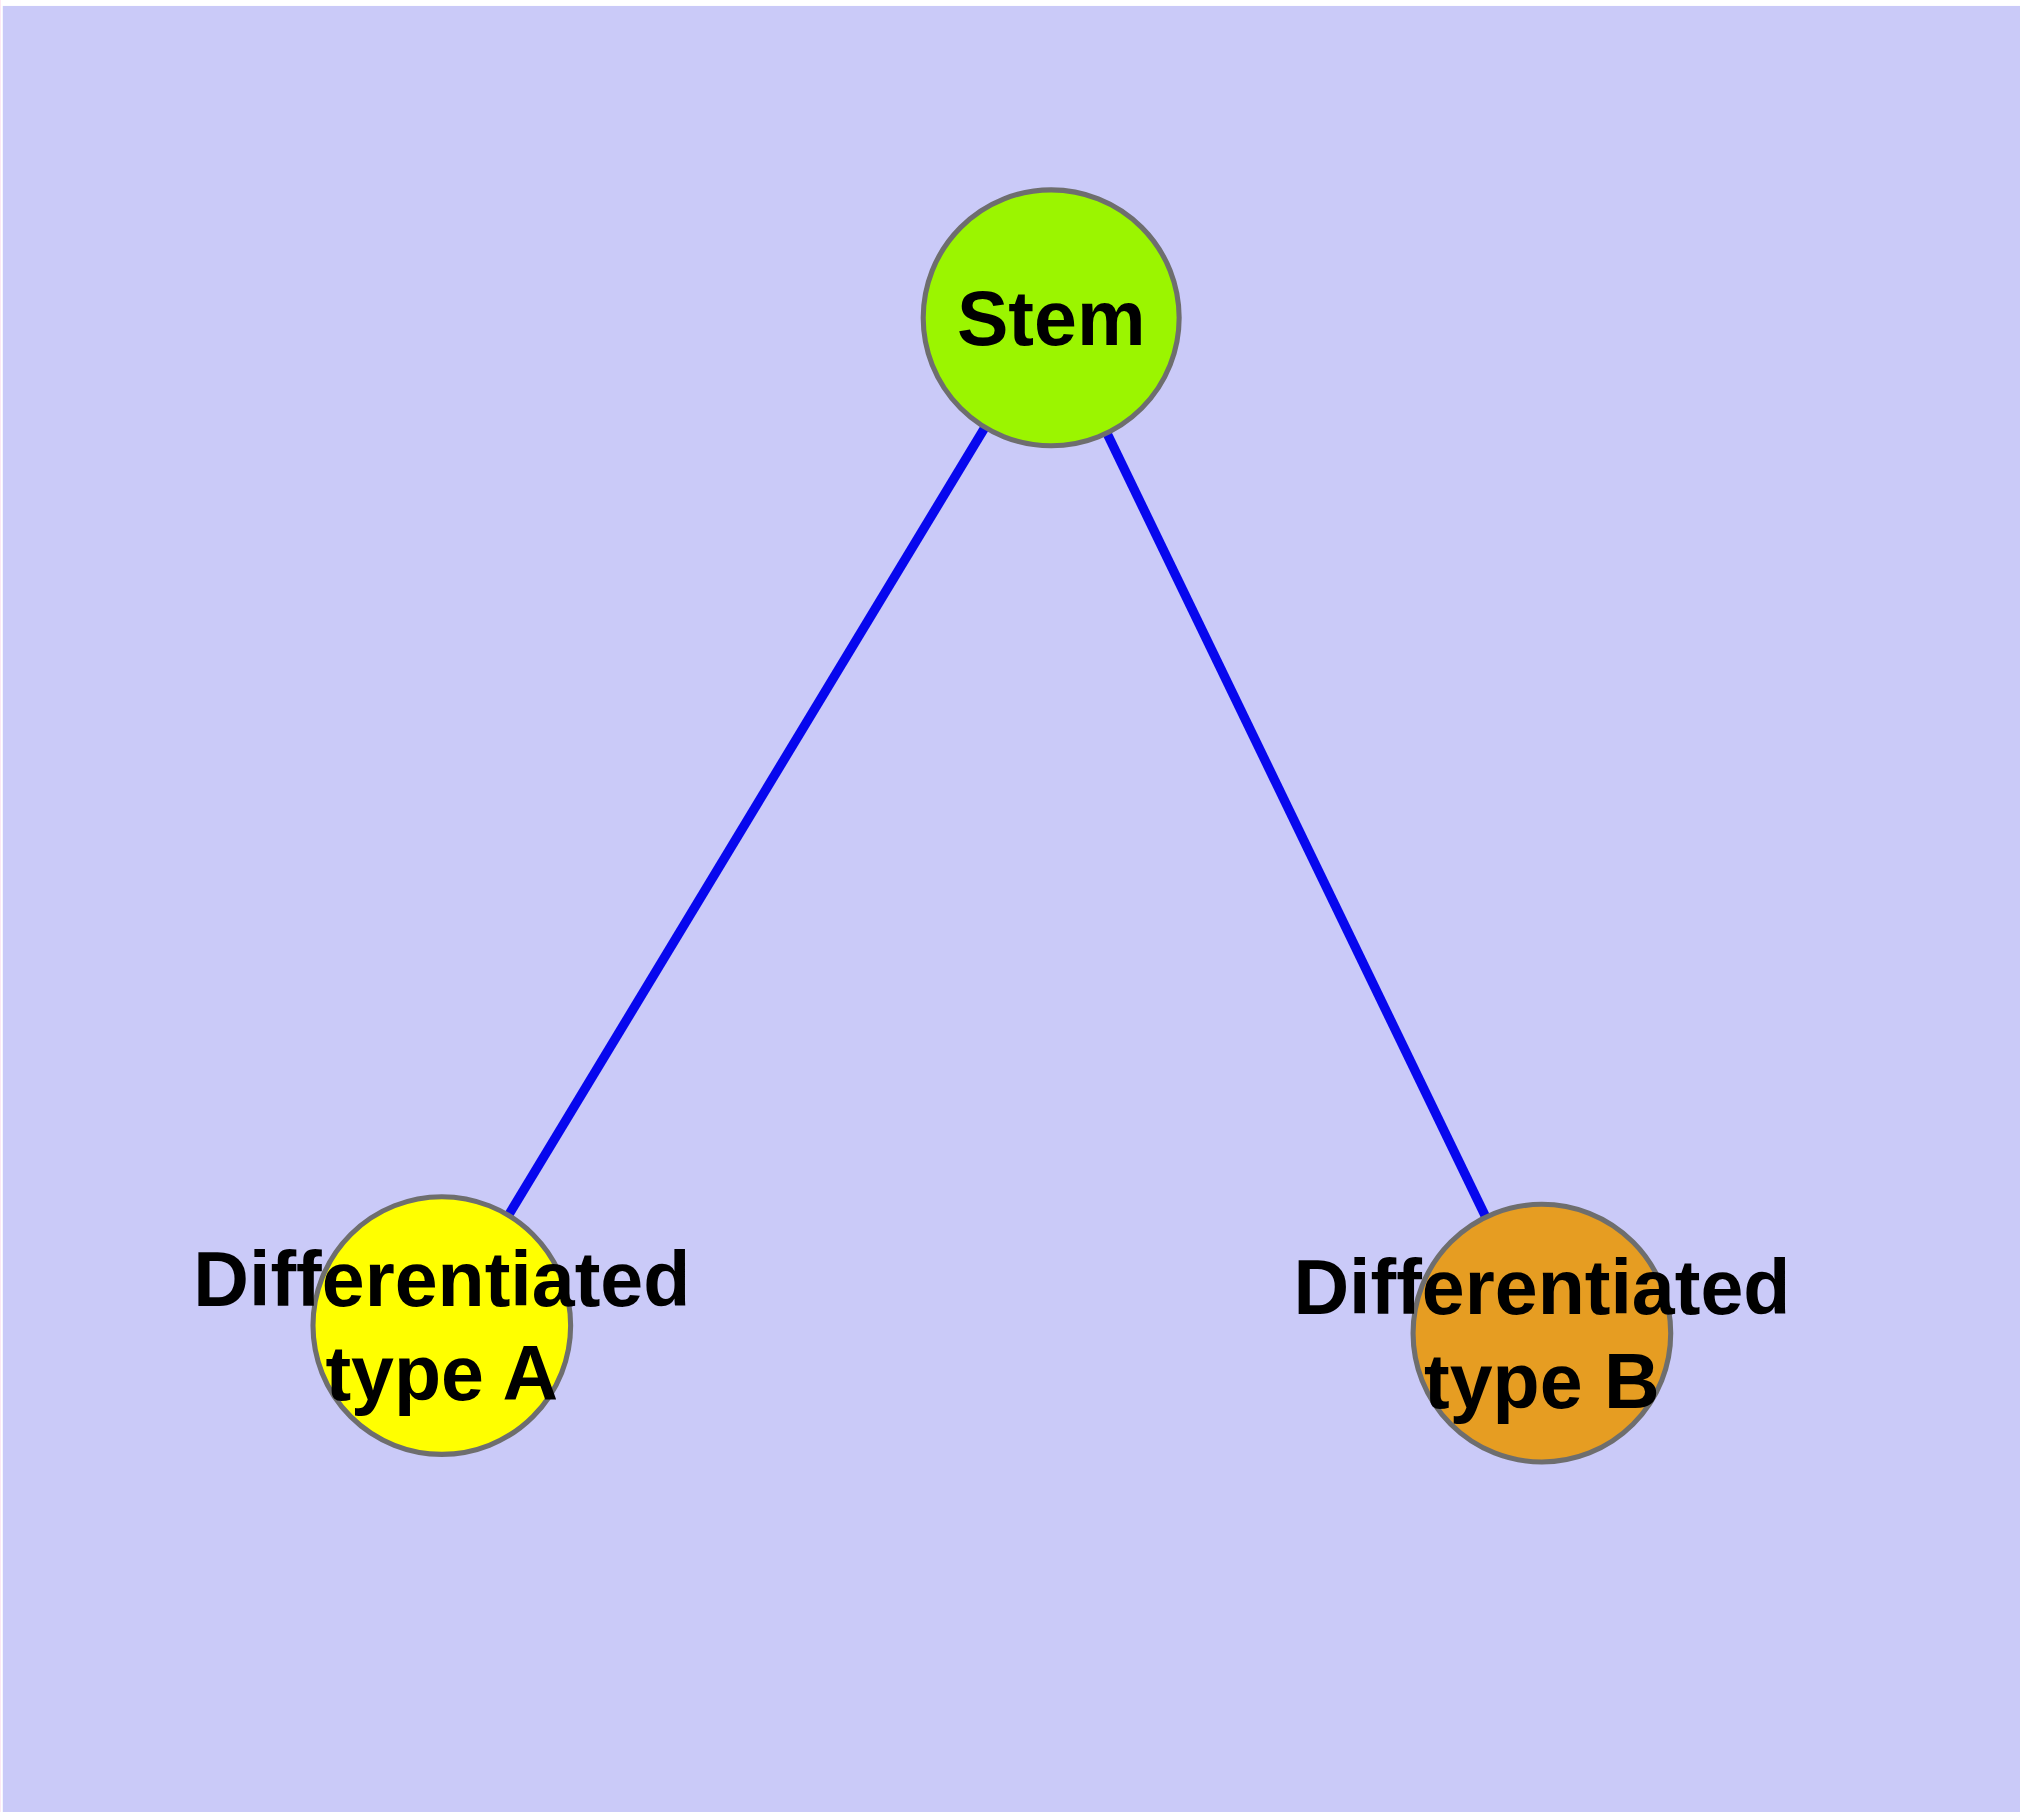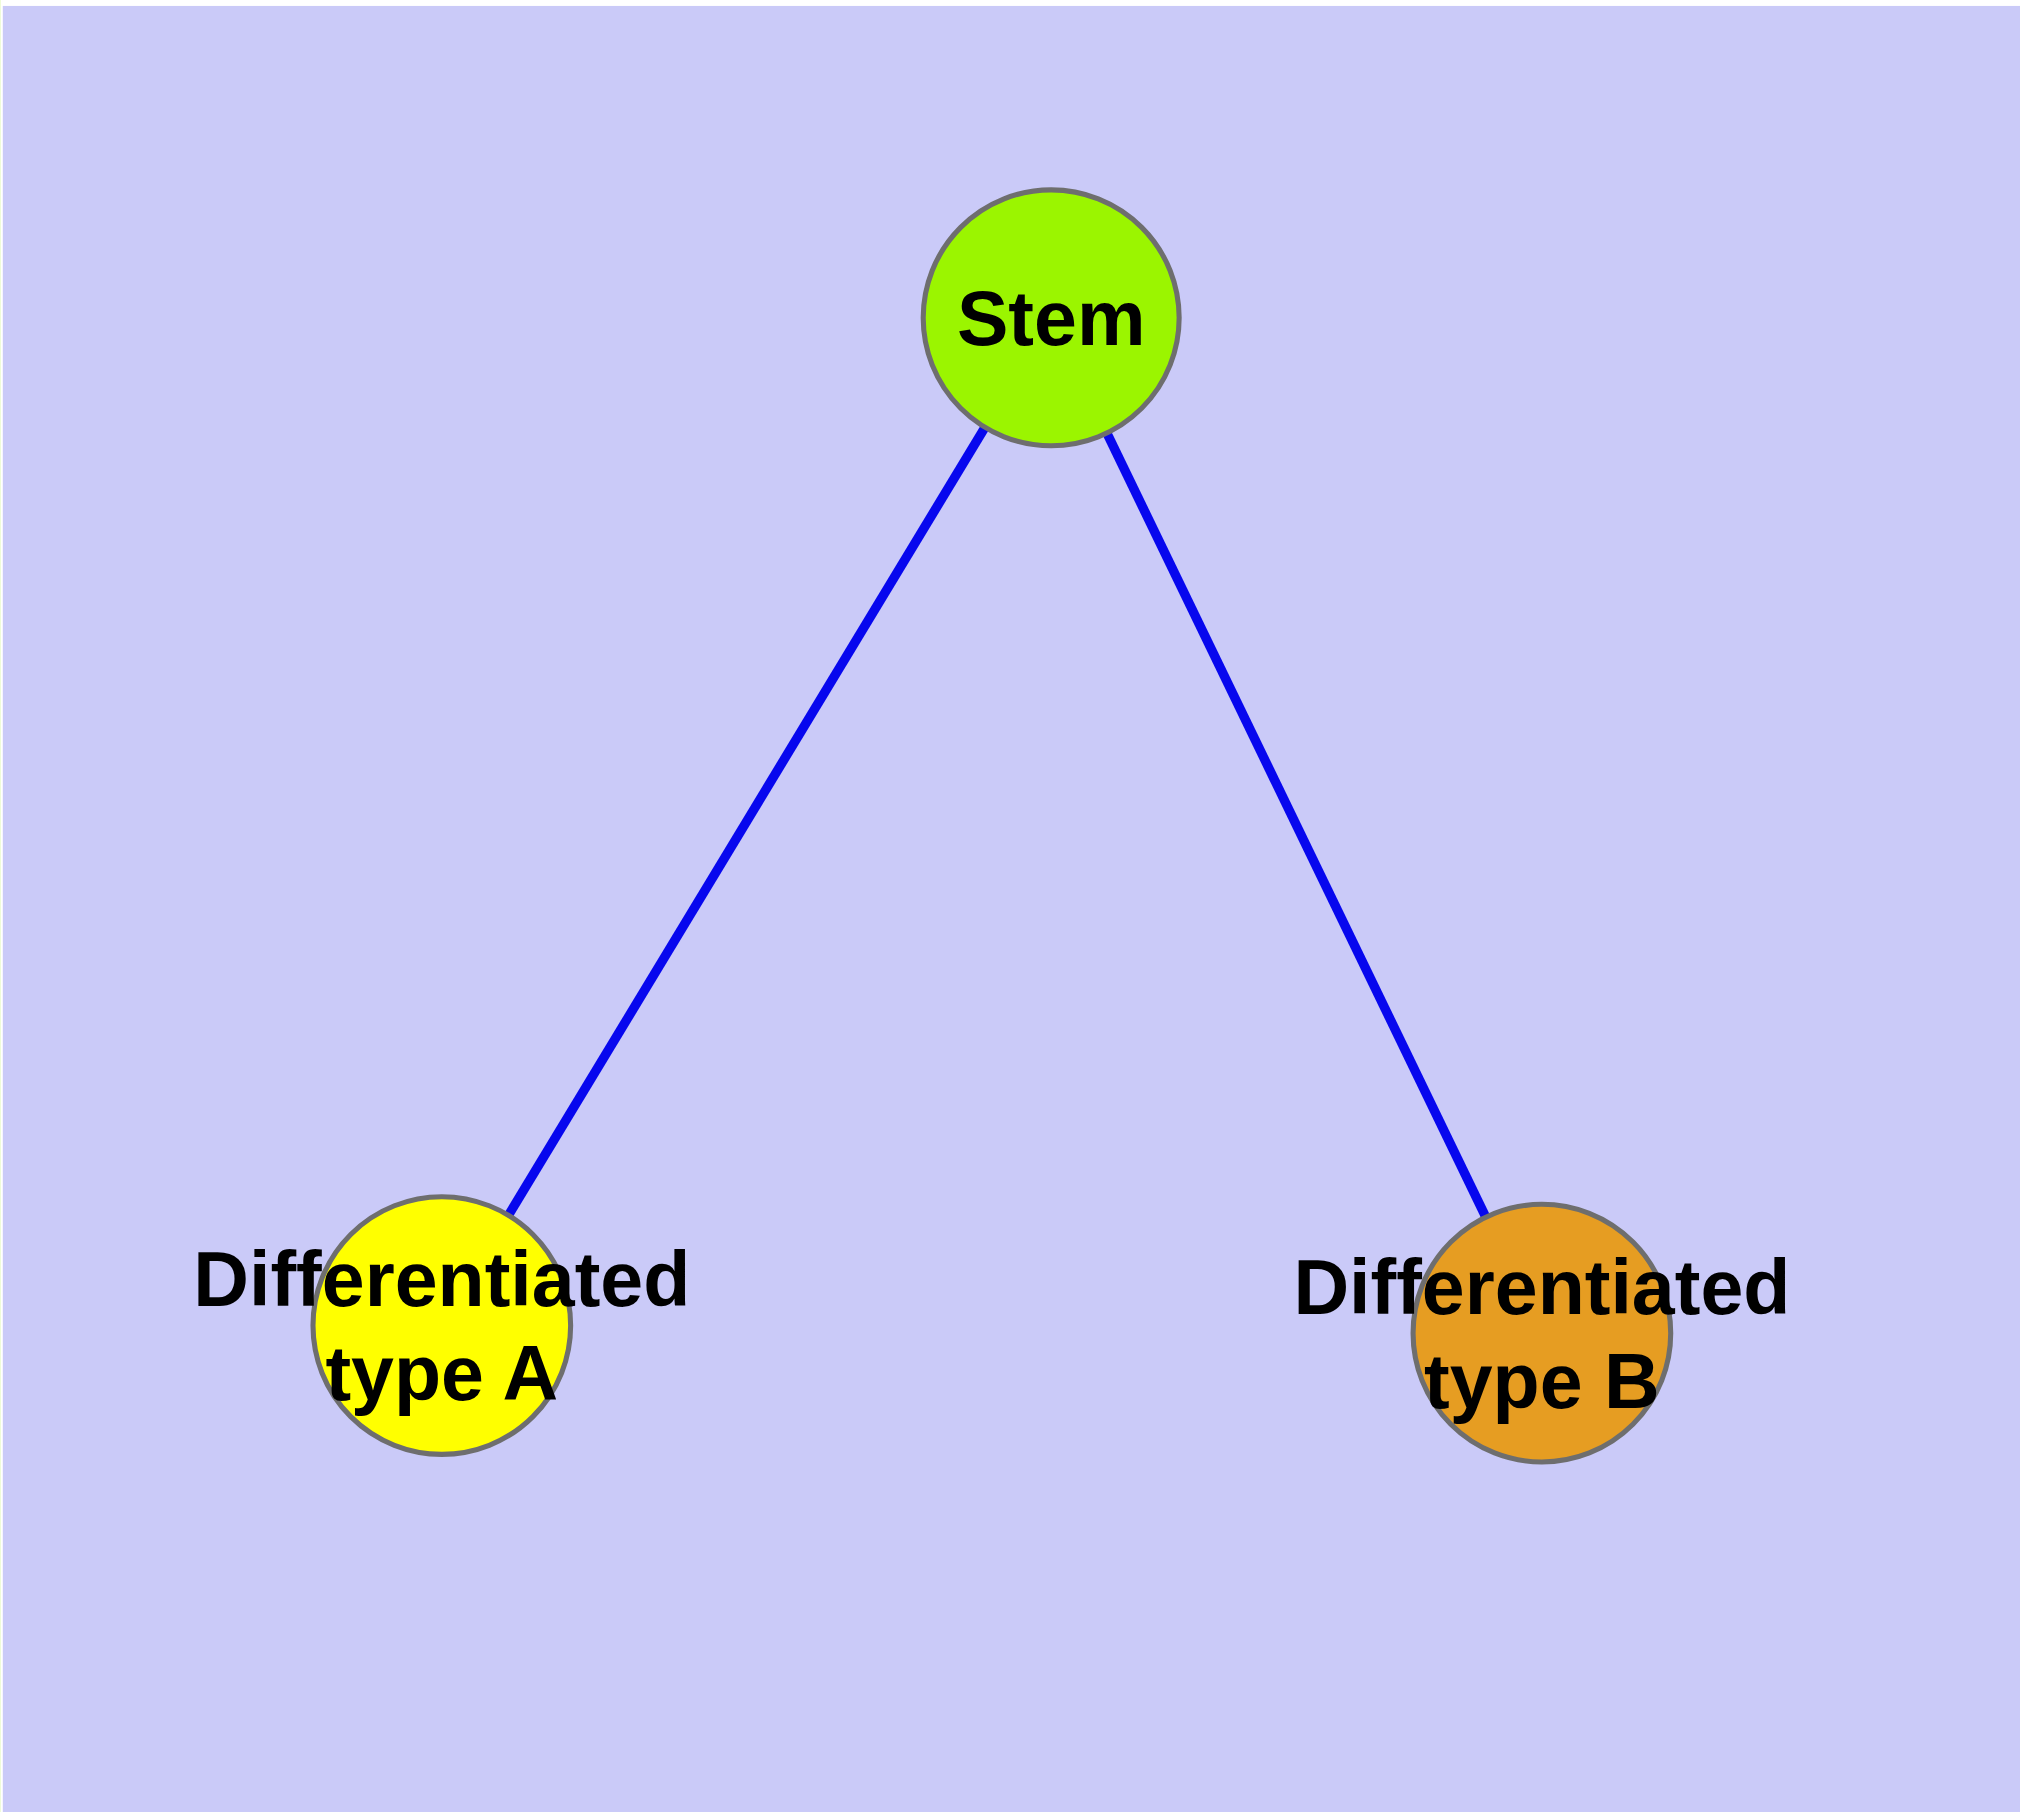--- a/index.html
+++ b/index.html
@@ -4,21 +4,21 @@
 <style>
   html, body {
     margin: 0;
     padding: 0;
     background: #ffffff;
   }
   .page {
     width: 1757px;
     height: 1812px;
     position: relative;
-    background: #bef264;
+    background: #f9a8d4;
   }
   svg.graph {
     display: block;
     width: 2021px;
     height: 1812px;
   }
   svg.graph text {
     font-family: "Liberation Sans", sans-serif;
     font-weight: bold;
     font-size: 91px;

